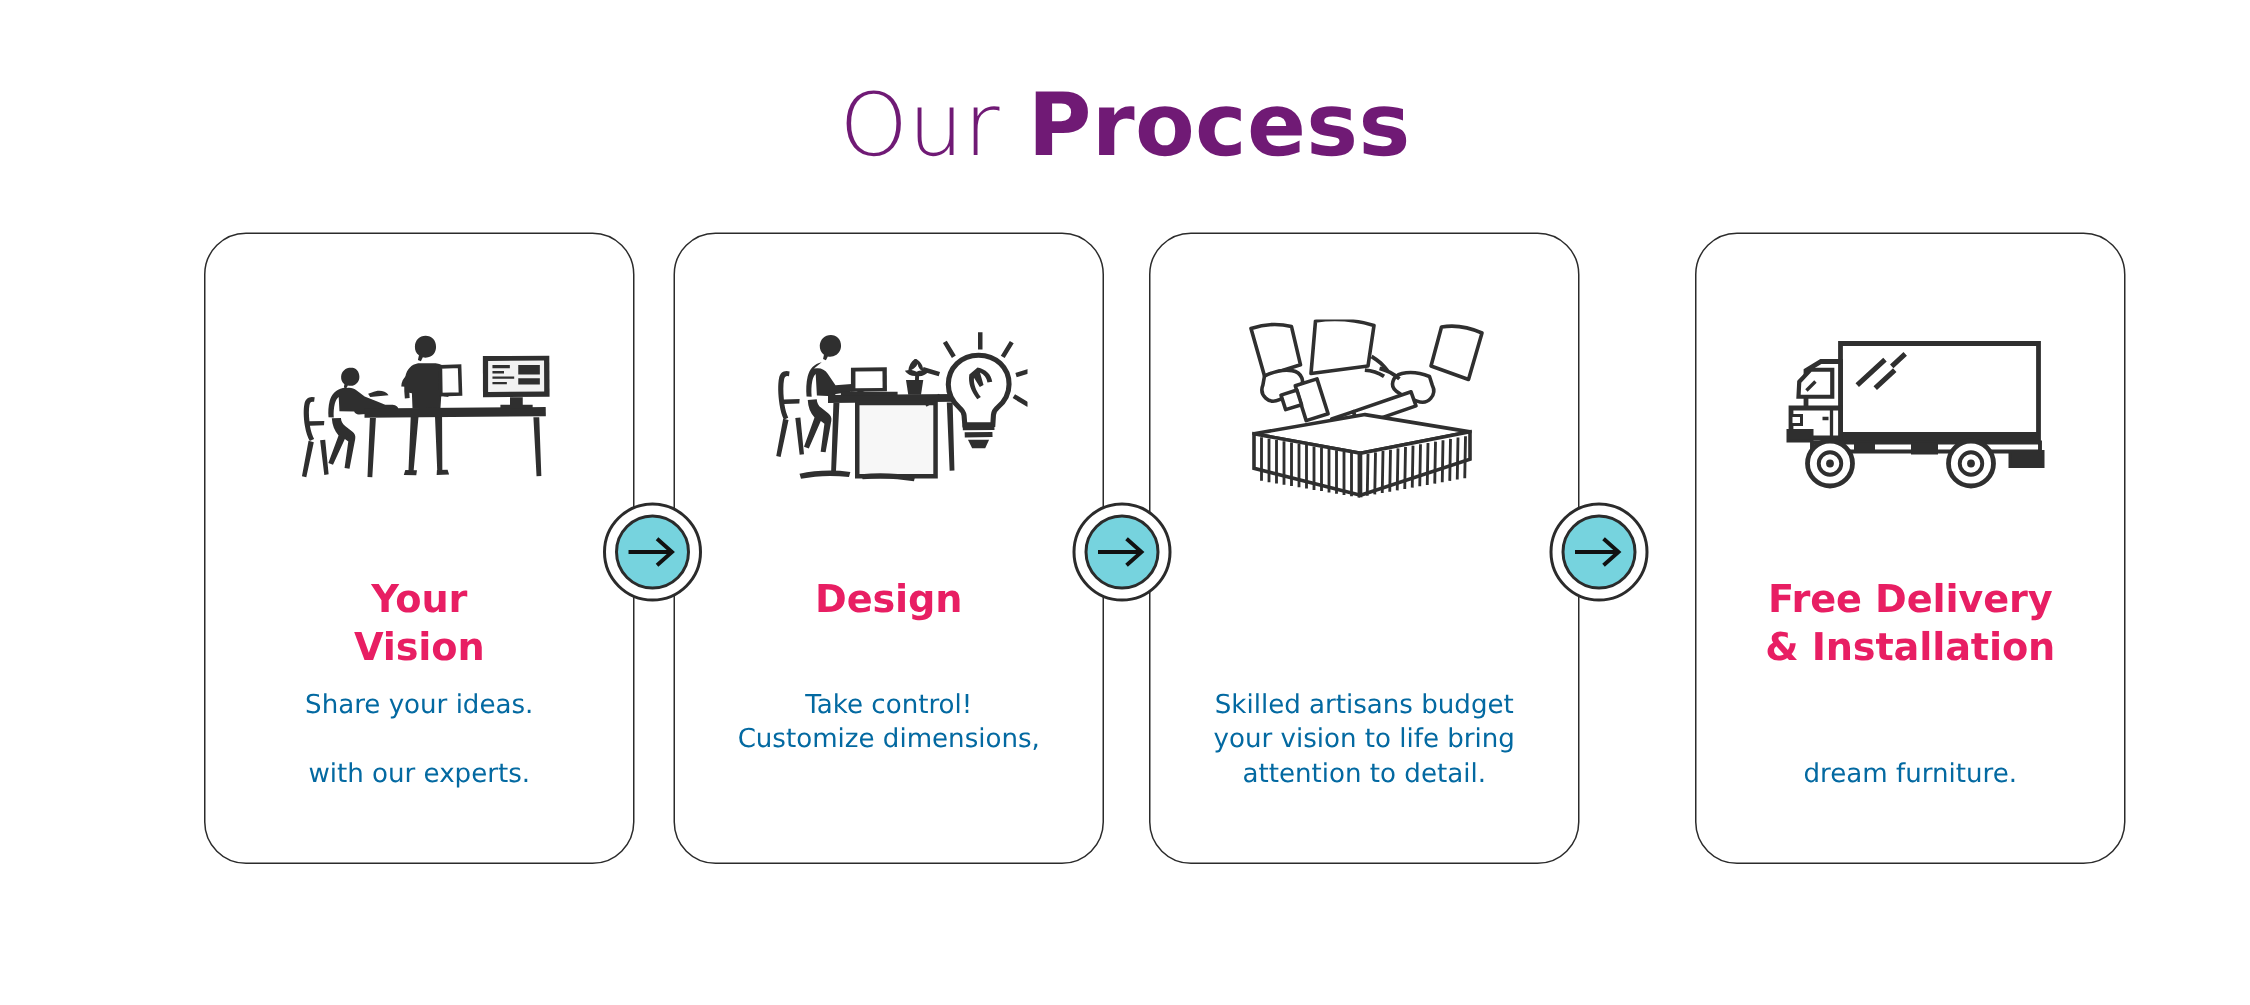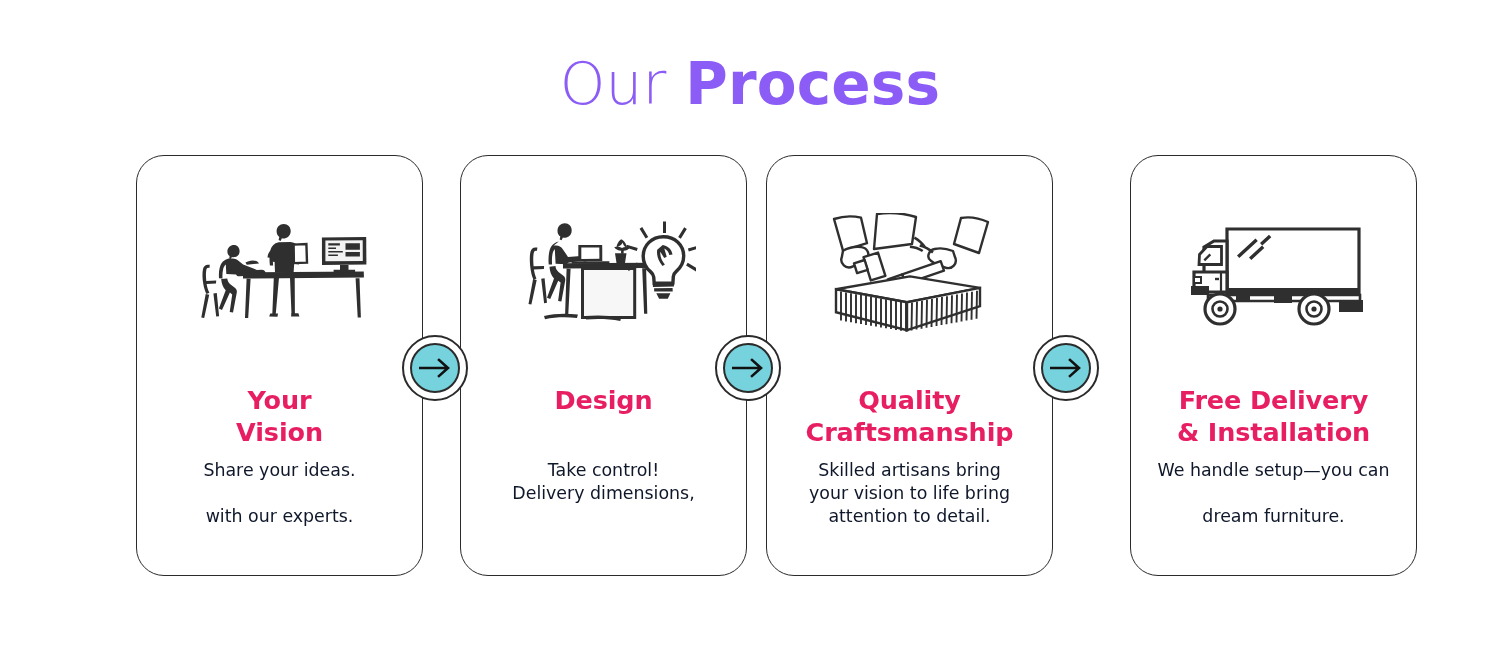--- a/index.html
+++ b/index.html
@@ -17,21 +17,21 @@
 
   
   .page-title {
     position: absolute;
     top: 52px;
     left: 0;
     width: 1500px;
     text-align: center;
     font-size: 58px;
     line-height: 1.1;
-    color: #8b5cf6;
+    color: #701a75;
     letter-spacing: 0.2px;
     white-space: nowrap;
   }
   .page-title .light {
     font-weight: 300;
     font-family: "DejaVu Sans", sans-serif;
   }
   .page-title .bold {
     font-weight: 700;
     font-family: "DejaVu Sans", sans-serif;
@@ -49,21 +49,21 @@
     position: absolute;
     top: 0;
     width: 287px;
     height: 421px;
     box-sizing: border-box;
     border: 1.7px solid #2b2b2b;
     border-radius: 28px;
     background: #ffffff;
   }
   .card-0 { left: 0px; }
-  .card-1 { left: 324px; }
+  .card-1 { left: 313px; }
   .card-2 { left: 630px; }
   .card-3 { left: 994px; }
 
   .card-art {
     position: absolute;
     top: 48px;
     left: 0;
     width: 100%;
     height: 140px;
     display: flex;
@@ -84,21 +84,21 @@
     font-size: 25.5px;
     line-height: 32px;
     letter-spacing: -0.1px;
   }
   .card-body {
     position: absolute;
     top: 303px;
     left: 10px;
     right: 10px;
     text-align: center;
-    color: #0f172a;
+    color: #0369a1;
     font-family: "DejaVu Sans", sans-serif;
     font-weight: 400;
     font-size: 17.4px;
     line-height: 23px;
   }
 
   
   .arrow-badge {
     position: absolute;
     width: 66px;
@@ -233,21 +233,21 @@
 
           <path d="M152 12.5h3v11.5h-3zM128.6 19.7l2.6-1.6 6 9.9-2.6 1.6zM173.2 18.3l2.6 1.6-6 9.8-2.6-1.6zM114.8 38.6l.9-2.9 11 3.3-.9 2.9zM188.8 39.2l-.9-2.9-11 3.3.9 2.9zM117.7 62.1l-1.6-2.6 9.9-6 1.6 2.6zM186.6 59.8l-1.6 2.6-9.9-6 1.6-2.6z"></path>
         </g>
       </svg>
     </div>
     <div class="card-heading">
       <span>Design</span><br>
     </div>
     <div class="card-body">
       <span>Take control!</span><br>
-      <span>Delivery dimensions,</span><br>
+      <span>Customize dimensions,</span><br>
     </div>
   </div>
 
   <div class="card card-2">
     <div class="card-art">
       <svg width="175" height="122" viewBox="0 0 175 122" fill="none">
         <g stroke="#2f2f2f" stroke-width="2.4" fill="#ffffff" stroke-linejoin="round">
 
           <path d="M12 6c9-3 18-3.5 27-1.3l6 25.5-24 7.5L12 6z"></path>
 
@@ -275,26 +275,22 @@
           <path d="M158 74.9l-73 14.3v28l73-24z" fill="#ffffff" stroke="#2f2f2f" stroke-width="2.4"></path>
           <g stroke="#2f2f2f" stroke-width="1.9">
             <path d="M19 78.5v29M24 79.5v29M29 80.3v29M34 81.2v29M39 82v29M44 82.9v29M49 83.7v29M54 84.6v29M59 85.4v29M64 86.3v29M69 87.1v29M74 88v29M79 88.8v29M84 89.6v29"></path>
             <path d="M90 89.5l-.5 28M95 88.6l-.5 28M100 87.7l-.5 28M105 86.8l-.5 28M110 85.9l-.5 28M115 85l-.5 28M120 84.1l-.5 28M125 83.2l-.5 28M130 82.3l-.5 28M135 81.4l-.5 28M140 80.5l-.5 28M145 79.6l-.5 28M150 78.7l-.5 28M155 77.8l-.5 28"></path>
           </g>
 
           <path d="M93 23.5c4.5 2.6 8.3 6.1 11.4 10.4l-2 1.5c-2.9-4-6.4-7.2-10.6-9.6l1.2-2.3zM98 31.3c5.2 1.3 9.8 3.7 13.8 7.3l-1.7 1.9c-3.7-3.3-7.9-5.5-12.7-6.7l.6-2.5zM88 32.5c4.9.4 9.4 1.8 13.4 4.4l-1.4 2.1c-3.7-2.4-7.8-3.7-12.2-4l.2-2.5z"></path>
         </g>
       </svg>
     </div>
-    <div class="card-heading">
-      <span>Quality</span><br>
-      <span>Craftsmanship</span>
-    </div>
     <div class="card-body">
-      <span>Skilled artisans bring</span><br>
+      <span>Skilled artisans budget</span><br>
       <span>your vision to life bring</span><br>
       <span>attention to detail.</span>
     </div>
   </div>
 
   <div class="card card-3">
     <div class="card-art">
       <svg width="200" height="115" viewBox="0 0 200 115" fill="none">
         <g stroke="#2f2f2f" fill="#ffffff">
 
@@ -335,21 +331,21 @@
 
           <path d="M29.5 42.5l6-6 1.6 1.7-6 6z"></path>
         </g>
       </svg>
     </div>
     <div class="card-heading">
       <span>Free Delivery</span><br>
       <span>&amp; Installation</span>
     </div>
     <div class="card-body">
-      <span>We handle setup—you can</span><br>
+      <br>
       <br>
       <span>dream furniture.</span>
     </div>
   </div>
 </div>
 
 <div class="arrow-badge badge-0">
   <div class="badge-ring"></div>
   <div class="badge-circle">
     <svg width="32" height="20" viewBox="0 0 32 20">

